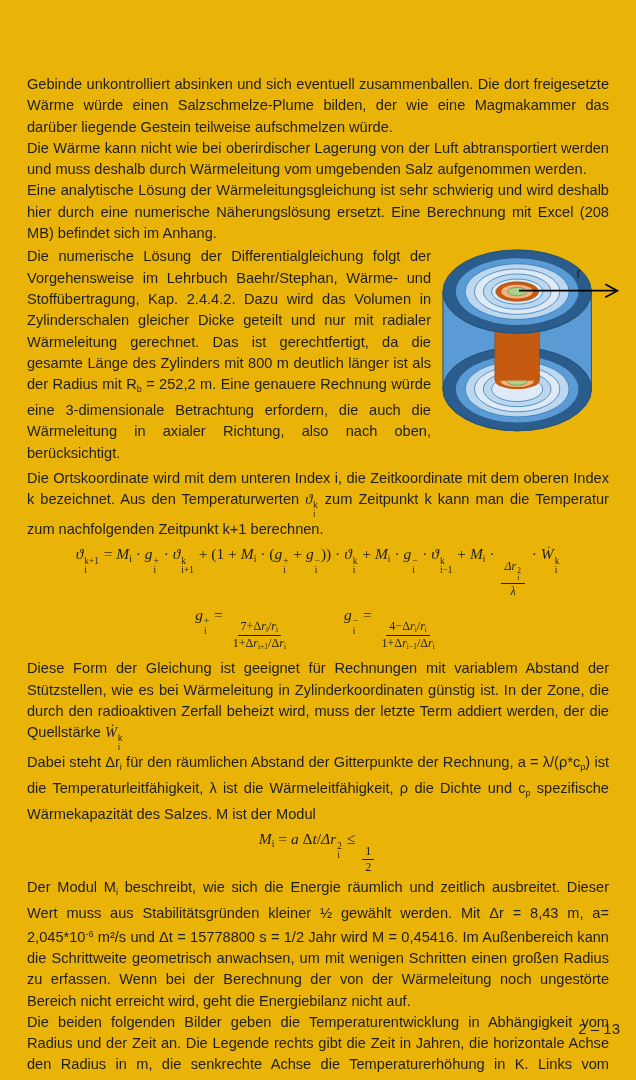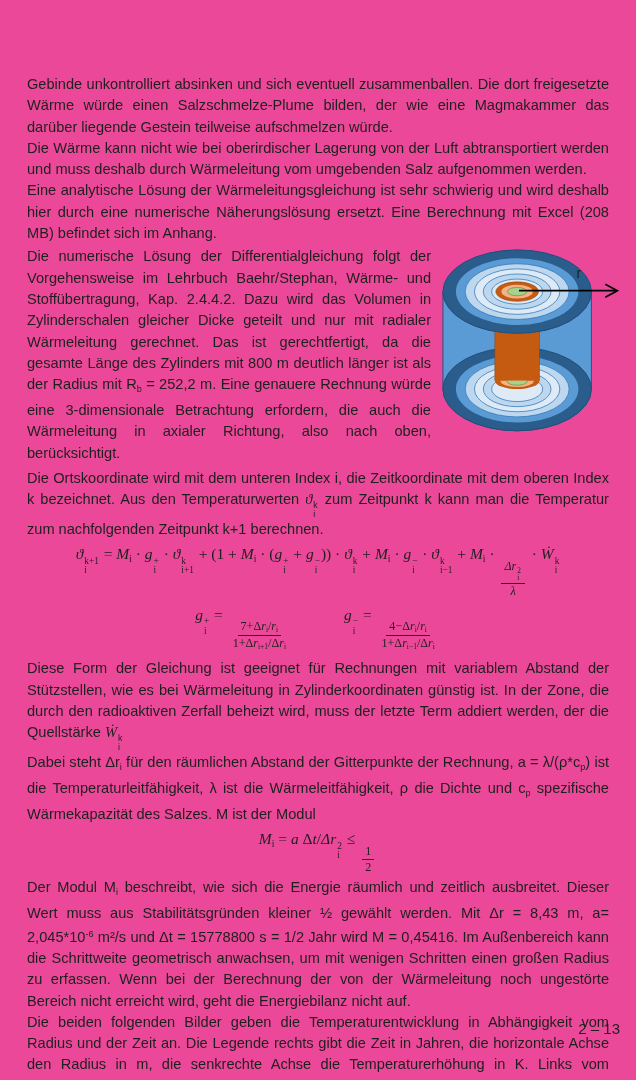--- a/index.html
+++ b/index.html
@@ -1,20 +1,20 @@
 <!DOCTYPE html>
 <html style="--ink: #1f1f1f; --darkblue: #2A5D8C; --medblue: #5B9BD5; --paleblue: #BDD7EE; --palest: #DEEBF7; --ringline: #2E75B6; --bodyline: #1F4E79; --orange: #C55A11; --orangedark: #8E4512; --peach: #F4B183; --green: #A9D18E; --greenline: #538135;"><head>
 <meta charset="utf-8">
 <style>
   :root{
     --ink:#1f1f1f;
   }
   html,body{margin:0;padding:0;background:#ffffff;}
   .page{
-    position:relative;width:636px;height:1080px;background:#ec4899;overflow:hidden;
+    position:relative;width:636px;height:1080px;background:#eab308;overflow:hidden;
     font-family:"Liberation Sans","DejaVu Sans",sans-serif;color:var(--ink);
   }
   .content{position:absolute;left:27px;top:74px;width:582px;}
   p.para{
     margin:0;text-align:justify;font-size:14.6px;line-height:21.3px;
     hyphens:manual;
   }
   .mb8{margin-bottom:8px;}
   .mb4{margin-bottom:4px;}
   .mb2{margin-bottom:2px;}

